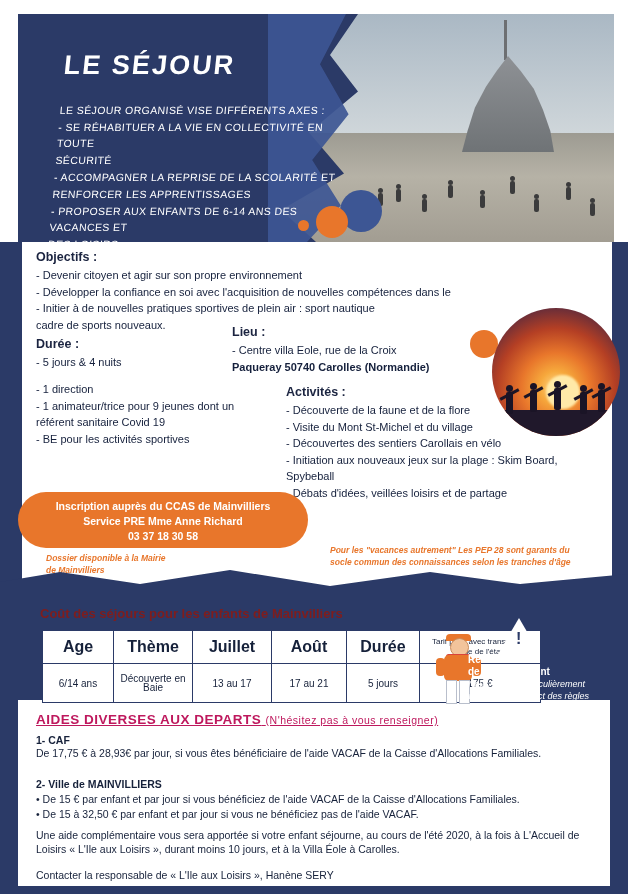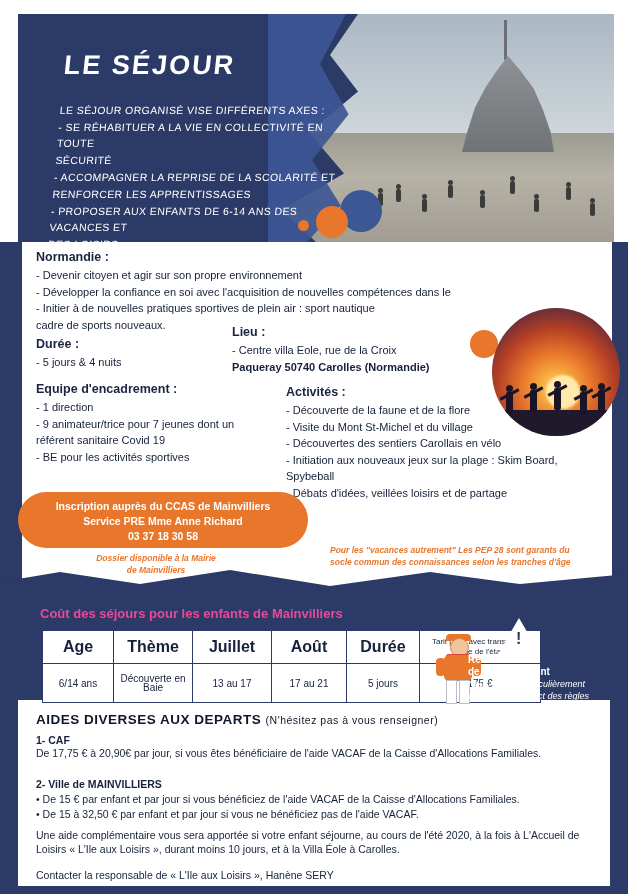--- a/index.html
+++ b/index.html
@@ -63,35 +63,35 @@
   .sunset .sun{position:absolute;left:42%;top:52%;width:34px;height:34px;border-radius:50%;background:#ffe9a8;filter:blur(1px);}
   .sunset .ground{position:absolute;left:0;bottom:0;width:100%;height:26px;background:#20182b;}
   .sfig{position:absolute;bottom:22px;width:7px;height:22px;background:#1a1426;border-radius:2px;}
   .sfig::before{content:"";position:absolute;top:-7px;left:0;width:7px;height:7px;border-radius:50%;background:#1a1426;}
   .sfig::after{content:"";position:absolute;top:1px;left:-7px;width:21px;height:3px;background:#1a1426;transform:rotate(-28deg);}
 
   
   .pill{position:absolute;left:18px;top:492px;width:290px;height:56px;background:#e8762b;
     border-radius:28px;color:#ffffff;text-align:center;font-size:10.5px;line-height:15px;font-weight:bold;
     padding-top:7px;box-sizing:border-box;}
-  .dossier{position:absolute;left:46px;top:552px;width:220px;text-align:center;color:#e8762b;
+  .dossier{position:absolute;left:46px;top:552px;width:220px;color:#e8762b;
     font-size:8.5px;line-height:12px;font-style:italic;font-weight:bold;}
   .pep{position:absolute;left:330px;top:544px;width:280px;color:#e8762b;font-size:8.5px;line-height:12px;
     font-weight:bold;font-style:italic;}
 
   
   .wave-sep{position:absolute;left:0;top:556px;width:628px;height:48px;}
   .wave-sep .b{position:absolute;left:0;top:0;width:628px;height:48px;background:#2b3a67;
     clip-path:polygon(0 26px,60px 16px,140px 28px,230px 14px,330px 30px,430px 16px,520px 28px,628px 18px,628px 48px,0 48px);}
 
   
   .bottom{position:absolute;left:0;top:590px;width:628px;height:304px;background:#2b3a67;}
   .bottom-white{position:absolute;left:18px;top:700px;width:592px;height:186px;background:#ffffff;}
 
-  .cost-title{position:absolute;left:40px;top:606px;color:#ec4899;font-size:13px;font-weight:bold;}
+  .cost-title{position:absolute;left:40px;top:606px;color:#7f1d1d;font-size:13px;font-weight:bold;}
 
   table.prices{position:absolute;left:42px;top:630px;border-collapse:collapse;background:#ffffff;}
   table.prices th,table.prices td{border:1px solid #2b3a67;text-align:center;font-size:10px;padding:4px 6px;color:#16213a;}
   table.prices th{font-weight:bold;font-size:16px;padding:6px 8px;}
   table.prices td{height:30px;}
   .small-cell{font-size:7px;line-height:9px;}
 
   .mascot{position:absolute;left:432px;top:636px;width:56px;height:68px;}
   .m-head{position:absolute;left:18px;top:2px;width:17px;height:17px;border-radius:50%;background:#f2c49b;border:1px solid #c98b5a;}
   .m-hat{position:absolute;left:14px;top:-2px;width:25px;height:7px;border-radius:4px 4px 0 0;background:#e8762b;}
@@ -100,21 +100,21 @@
   .m-leg{position:absolute;top:44px;width:9px;height:22px;background:#ffffff;border:1px solid #b9bfcc;}
   .m-arm{position:absolute;top:22px;width:9px;height:18px;background:#e8762b;border-radius:4px;}
 
   .warn{position:absolute;left:498px;top:618px;width:44px;height:38px;}
   .warn .tri{width:0;height:0;border-left:21px solid transparent;border-right:21px solid transparent;border-bottom:36px solid #ffffff;}
   .warn .bang{position:absolute;left:18px;top:12px;color:#2b3a67;font-weight:bold;font-size:16px;}
   .reinf{position:absolute;left:468px;top:654px;width:148px;text-align:left;color:#ffffff;font-size:9px;line-height:12px;}
   .reinf b{font-size:10px;}
 
   
-  .aides-title{position:absolute;left:36px;top:712px;font-size:13.5px;font-weight:bold;letter-spacing:.5px;color:#0f172a;}
+  .aides-title{position:absolute;left:36px;top:712px;font-size:13.5px;font-weight:bold;letter-spacing:.5px;color:#be185d;text-decoration:underline;}
   .aides-note{font-weight:normal;font-size:10.5px;}
   .sub1{position:absolute;left:36px;top:734px;font-size:10.5px;font-weight:bold;}
   .para1{position:absolute;left:36px;top:746px;width:560px;font-size:10.5px;line-height:14px;}
   .sub2{position:absolute;left:36px;top:778px;font-size:10.5px;font-weight:bold;}
   .para2{position:absolute;left:36px;top:792px;width:560px;font-size:10.5px;line-height:15px;}
   .para3{position:absolute;left:36px;top:828px;width:570px;font-size:10.5px;line-height:14px;}
   .para4{position:absolute;left:36px;top:868px;width:570px;font-size:10.5px;line-height:14px;}
 </style>
 </head>
 <body>
@@ -176,41 +176,40 @@
   </div>
 
   <div class="dot dot-c"></div>
   <div class="dot dot-d"></div>
   <div class="dot dot-b"></div>
 
   <div class="blue-left"></div>
   <div class="blue-right"></div>
 
   <div class="blk-objectifs">
-    <h2 class="sec">Normandie :</h2>
+    <h2 class="sec">Objectifs :</h2>
     <div class="bullets">
       <div>- Devenir citoyen et agir sur son propre environnement</div>
       <div>- Développer la confiance en soi avec l'acquisition de nouvelles compétences dans le</div>
       <div>- Initier à de nouvelles pratiques sportives de plein air : sport nautique</div>
       <div>cadre de sports nouveaux.</div>
     </div>
   </div>
 
   <div class="blk-duree">
     <h2 class="sec">Durée :</h2>
     <div class="bullets">
       <div>- 5 jours &amp; 4 nuits</div>
     </div>
   </div>
 
   <div class="blk-equipe">
-    <h2 class="sec">Equipe d'encadrement :</h2>
     <div class="bullets">
       <div>- 1 direction</div>
-      <div>- 9 animateur/trice pour 7 jeunes dont un</div>
+      <div>- 1 animateur/trice pour 9 jeunes dont un</div>
       <div>référent sanitaire Covid 19</div>
       <div>- BE pour les activités sportives</div>
     </div>
   </div>
 
   <div class="blk-lieu">
     <h2 class="sec">Lieu :</h2>
     <div class="bullets">
       <div>-  Centre villa Eole, rue de la Croix</div>
       <div style="font-weight:bold;">Paqueray 50740 Carolles (Normandie)</div>
@@ -309,21 +308,21 @@
     <b>Renforcement</b><br>
     <b>de l'encadrement</b>
     <div style="font-style:italic">Nous serons particulièrement vigilants au respect des règles sanitaires</div>
   </div>
 
   <div class="aides-title">
     <span>AIDES DIVERSES AUX DEPARTS</span>
     <span class="aides-note">(N'hésitez pas à vous renseigner)</span>
   </div>
   <div class="sub1">1-  CAF</div>
-  <div class="para1">De 17,75 €  à 20,90€ par jour, si vous êtes bénéficiaire de l'aide VACAF de la Caisse d'Allocations Familiales.</div>
+  <div class="para1">De 17,75 €  à 28,93€ par jour, si vous êtes bénéficiaire de l'aide VACAF de la Caisse d'Allocations Familiales.</div>
   <div class="sub2">2-  Ville de MAINVILLIERS</div>
   <div class="para2">
     <div>• De 15 € par enfant et par jour si vous bénéficiez de l'aide VACAF de la Caisse d'Allocations Familiales.</div>
     <div>• De 15 à 32,50 € par enfant et par jour si vous ne bénéficiez pas de l'aide VACAF.</div>
   </div>
   <div class="para3">Une aide complémentaire vous sera apportée si votre enfant séjourne, au cours de l'été 2020, à la fois à L'Accueil de Loisirs « L'Ile aux Loisirs », durant moins 10 jours, et à la Villa Éole à Carolles.</div>
   <div class="para4">Contacter la responsable de « L'Ile aux Loisirs », Hanène SERY</div>
 
 </div>
 

